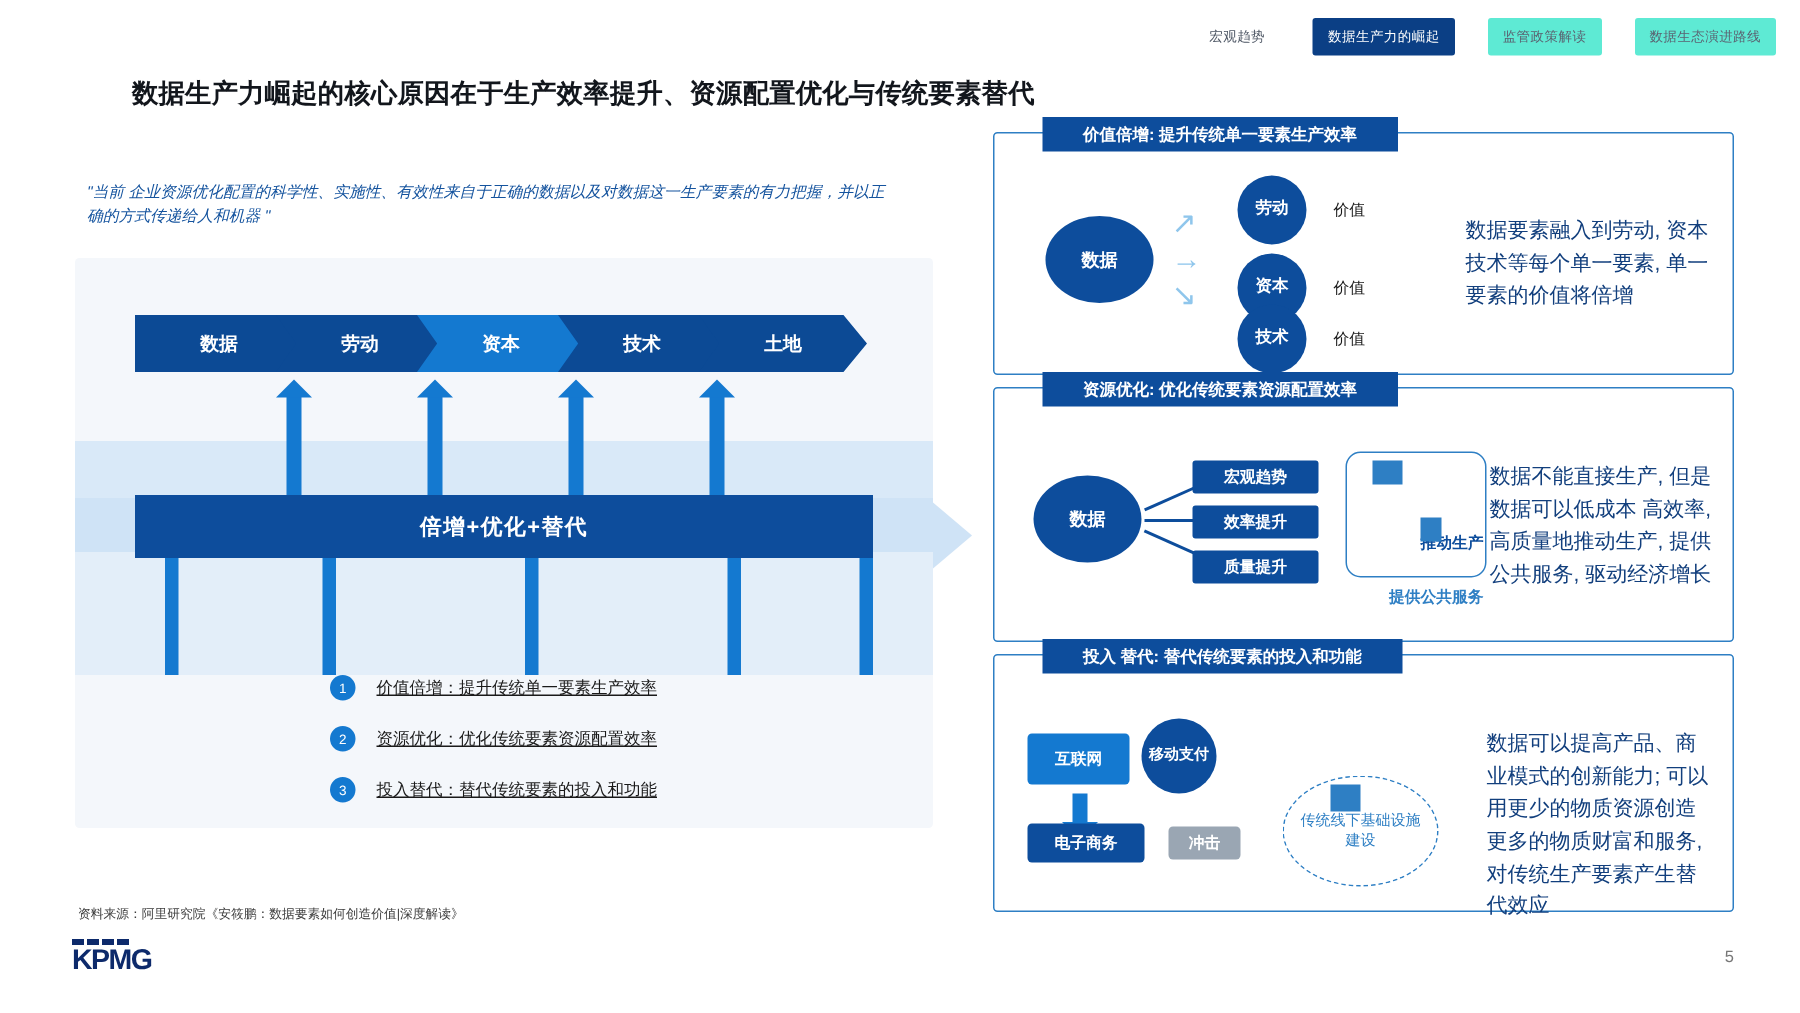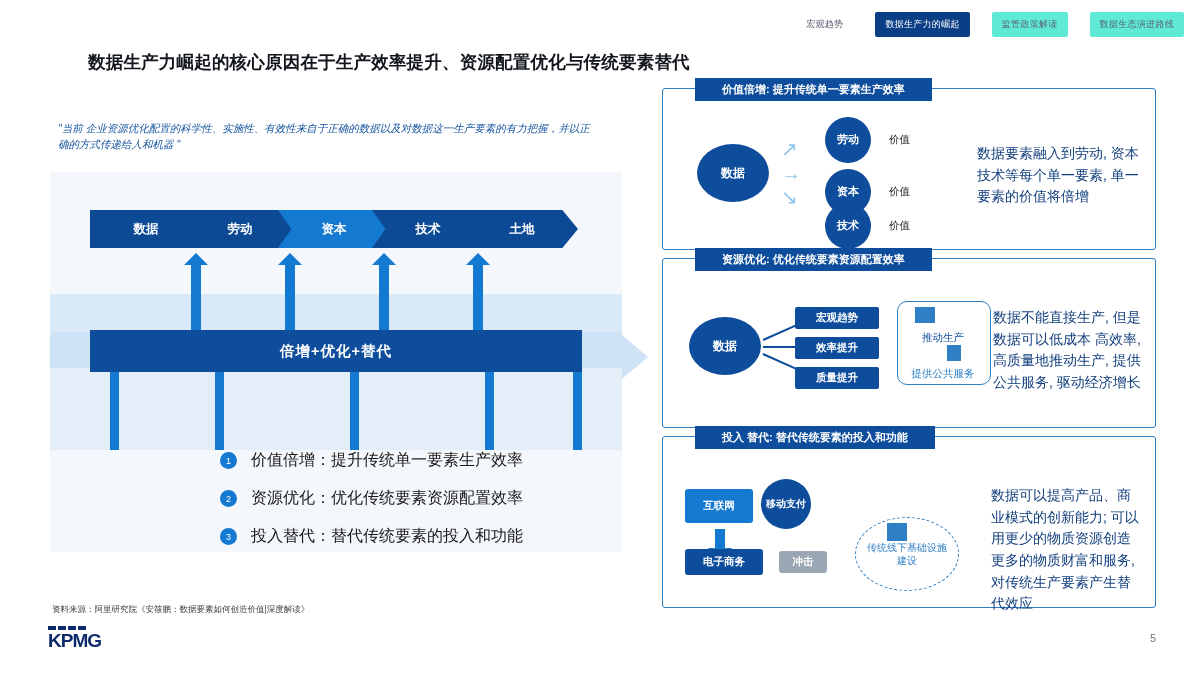--- a/index.html
+++ b/index.html
@@ -175,22 +175,23 @@
     background: #1479d0;
     color: #fff;
     font-size: 9px;
     display: flex;
     align-items: center;
     justify-content: center;
     margin-right: 14px;
     flex: none;
   }
   .legend-text {
-    font-size: 16px;
+    font-size: 11px;
     color: #1a1a1a;
+    text-decoration: underline;
   }
 
   
   .big-arrow {
     position: absolute;
     left: 622px; top: 335px;
     width: 0; height: 0;
     border-top: 22px solid transparent;
     border-bottom: 22px solid transparent;
     border-left: 26px solid #cfe3f6;
@@ -293,23 +294,24 @@
   .round-box {
     position: absolute;
     border: 1px solid #2e7fc4;
     border-radius: 10px;
     background: #fff;
   }
   .rb-text {
     position: absolute;
     font-size: 10.5px;
     color: #0d4d9c;
-    font-weight: normal;
-    text-align: center;
+    font-weight: bold;
+    text-align: right;
     width: 100%;
+    margin-top: 24px;
   }
   .dashed-circle {
     position: absolute;
     border: 1px dashed #2e7fc4;
     border-radius: 50%;
     color: #2e7fc4;
     font-size: 10px;
     display: flex;
     align-items: center;
     justify-content: center;

